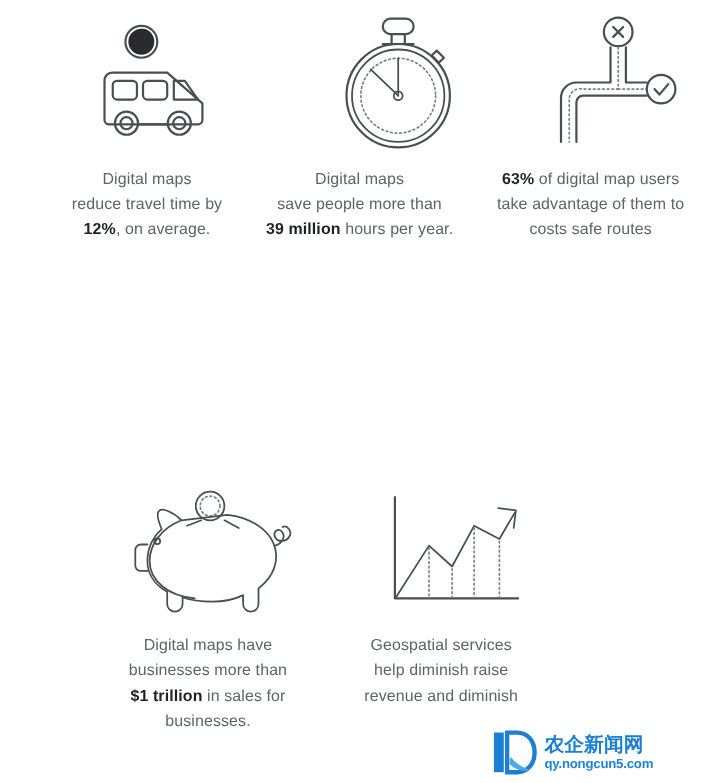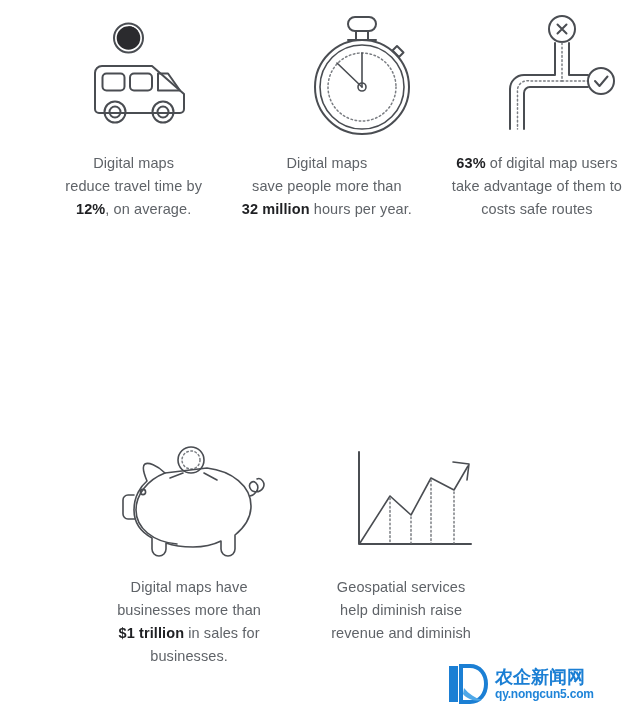--- a/index.html
+++ b/index.html
@@ -189,21 +189,21 @@
           <circle class="dotted" cx="58" cy="75" r="34"></circle>
 
           <path class="stroke-thin" d="M58 75 L58 41"></path>
           <path class="stroke-thin" d="M58 75 L33 51"></path>
           <circle class="stroke-thin" cx="58" cy="75" r="4"></circle>
         </svg>
       </div>
       <div class="caption">
         <span class="line"><span>Digital maps</span></span>
         <span class="line"><span>save people more than</span></span>
-        <span class="line"><b>32 million</b><span> hours per year.</span></span>
+        <span class="line"><b>39 million</b><span> hours per year.</span></span>
       </div>
     </div>
 
     <div class="card">
       <div class="icon-wrap">
         <svg width="126" height="126" viewBox="0 0 126 126" aria-hidden="true">
 
           <circle class="stroke" cx="58" cy="16" r="13"></circle>
           <path class="stroke" d="M53.5 11.5 L62.5 20.5 M62.5 11.5 L53.5 20.5"></path>
 

